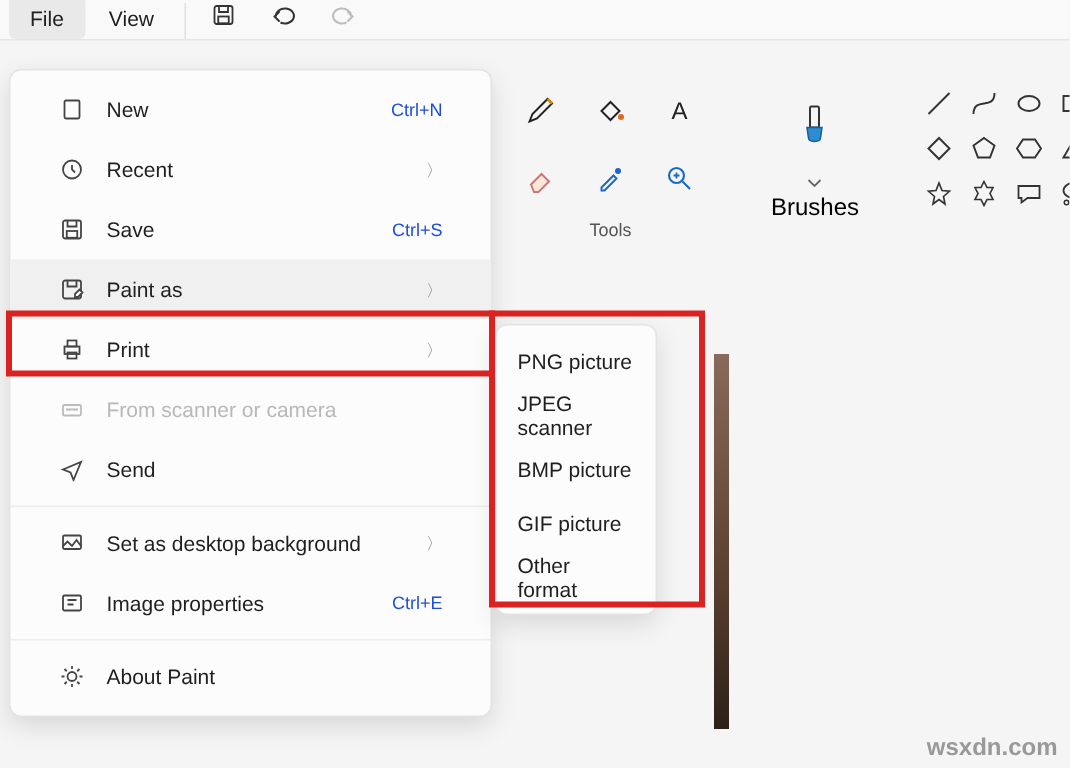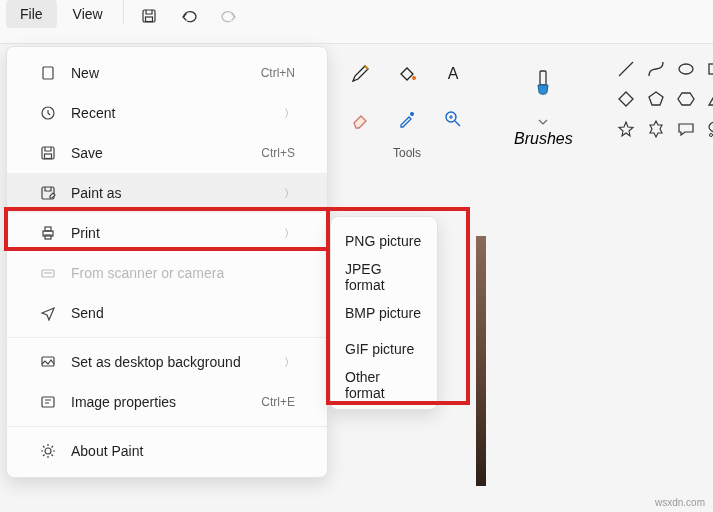--- a/index.html
+++ b/index.html
@@ -1,20 +1,20 @@
 <!DOCTYPE html>
 <html><head>
 <meta charset="utf-8">
 <style>
   * { box-sizing: border-box; margin: 0; padding: 0; font-family: "Segoe UI", Arial, sans-serif; }
   body { width: 713px; height: 512px; background: #f5f5f5; position: relative; overflow: hidden; }
 
   
   .menubar {
-    display: flex; align-items: flex-start; height: 44px; background: #f9f9f9;
+    display: flex; align-items: flex-end; height: 27px; background: #f9f9f9;
     border-bottom: 1px solid #e5e5e5; padding: 0 6px; gap: 2px;
   }
   .menubar .mitem {
     padding: 6px 14px; font-size: 14px; border-radius: 4px; color: #202020;
   }
   .menubar .mitem.active { background: #e9e9e9; }
   .menubar .mbtn {
     width: 38px; height: 32px; display: flex; align-items: center; justify-content: center;
     border-radius: 4px; color: #333;
   }
@@ -25,63 +25,63 @@
   .toolrow {
     position: absolute; left: 330px; top: 52px; right: 6px; height: 124px;
     display: flex; align-items: stretch;
   }
   .toolsection { display: flex; flex-direction: column; align-items: center; padding: 0 10px; }
   .toolsection .label { font-size: 12px; color: #555; margin-top: 6px; }
   .tool-grid { display: grid; grid-template-columns: repeat(3, 42px); grid-auto-rows: 42px; gap: 4px; }
   .tool-cell { display: flex; align-items: center; justify-content: center; border-radius: 4px; }
   .vsep { width: 1px; background: #e2e2e2; margin: 8px 6px; }
 
-  .brush-col { display:flex; flex-direction:column; align-items:center; justify-content:flex-start; padding: 6px 18px; font-style: italic;}
+  .brush-col { display:flex; flex-direction:column; align-items:center; justify-content:flex-start; padding: 6px 18px;}
   .brush-main { width:38px; height:56px; display:flex; align-items:center; justify-content:center; border-radius:4px;}
   .brush-drop { width:38px; height:16px; display:flex; align-items:center; justify-content:center; color:#666;}
 
   .shapes-grid { display:grid; grid-template-columns: repeat(4, 26px); grid-auto-rows:26px; gap:4px; padding-top:4px; }
   .shape-cell { display:flex; align-items:center; justify-content:center; color:#333; }
 
   
   .dropdown {
     position: absolute; left: 6px; top: 46px; width: 322px; background: #fcfcfc;
     border: 1px solid #e3e3e3; border-radius: 8px; box-shadow: 0 6px 18px rgba(0,0,0,0.12);
     padding: 6px 0;
   }
   .drow {
     display: flex; align-items: center; height: 40px; padding: 0 32px; gap: 14px;
     font-size: 14px; color: #1f1f1f;
   }
   .drow.hover { background: #f0f0f0; }
   .drow.disabled { color: #b8b8b8; }
   .drow .dicon { width: 18px; height: 18px; display:flex; align-items:center; justify-content:center; flex-shrink:0; }
   .drow .dlabel { flex: 1; }
-  .drow .daccel { font-size: 12px; color: #737373; }
+  .drow .daccel { font-size: 12px; color: #1d4ed8; }
   .drow .dchev { font-size: 11px; color: #888; }
   .dsep { height: 1px; background: #ececec; margin: 4px 0; }
 
   
   .submenu {
     position: absolute; left: 330px; top: 216px; width: 108px; background: #fcfcfc;
     border: 1px solid #e3e3e3; border-radius: 8px; box-shadow: 0 6px 18px rgba(0,0,0,0.12);
     padding: 6px 0;
   }
   .srow { height: 36px; display:flex; align-items:center; padding: 0 14px; font-size:14px; color:#1f1f1f; }
 
   
   .redbox { position: absolute; border: 4px solid #d92222; pointer-events: none; }
 
   
   .canvas-bg {
     position: absolute; left: 476px; top: 236px; width: 10px; height: 250px;
     background: linear-gradient(#8a6a5a, #5a4030 60%, #2d2018);
   }
 
-  .watermark { position:absolute; right:8px; bottom:4px; font-size:10px; color:#999; }
+  .watermark { position:absolute; right:8px; bottom:4px; font-size:16px; color:#999;font-weight:bold; }
 
   svg { display:block; }
 </style>
 </head>
 <body>
 
 <div class="menubar">
   <div class="mitem active">File</div>
   <div class="mitem">View</div>
   <div class="sep"></div>
@@ -330,21 +330,21 @@
           <circle cx="8" cy="8" r="3"></circle>
           <path d="M8 1v2M8 13v2M1 8h2M13 8h2M3 3l1.5 1.5M11.5 11.5L13 13M13 3l-1.5 1.5M4.5 11.5L3 13"></path>
         </svg>
       </span>
     <span class="dlabel">About Paint</span>
   </div>
 </div>
 
 <div class="submenu">
   <div class="srow">PNG picture</div>
-  <div class="srow">JPEG format</div>
+  <div class="srow">JPEG scanner</div>
   <div class="srow">BMP picture</div>
   <div class="srow">GIF picture</div>
   <div class="srow">Other format</div>
 </div>
 
 <div class="redbox" style="left:4px; top:207px; width:326px; height:44px;"></div>
 <div class="redbox" style="left:326px; top:207px; width:144px; height:198px;"></div>
 
 <div class="watermark">wsxdn.com</div>
 

